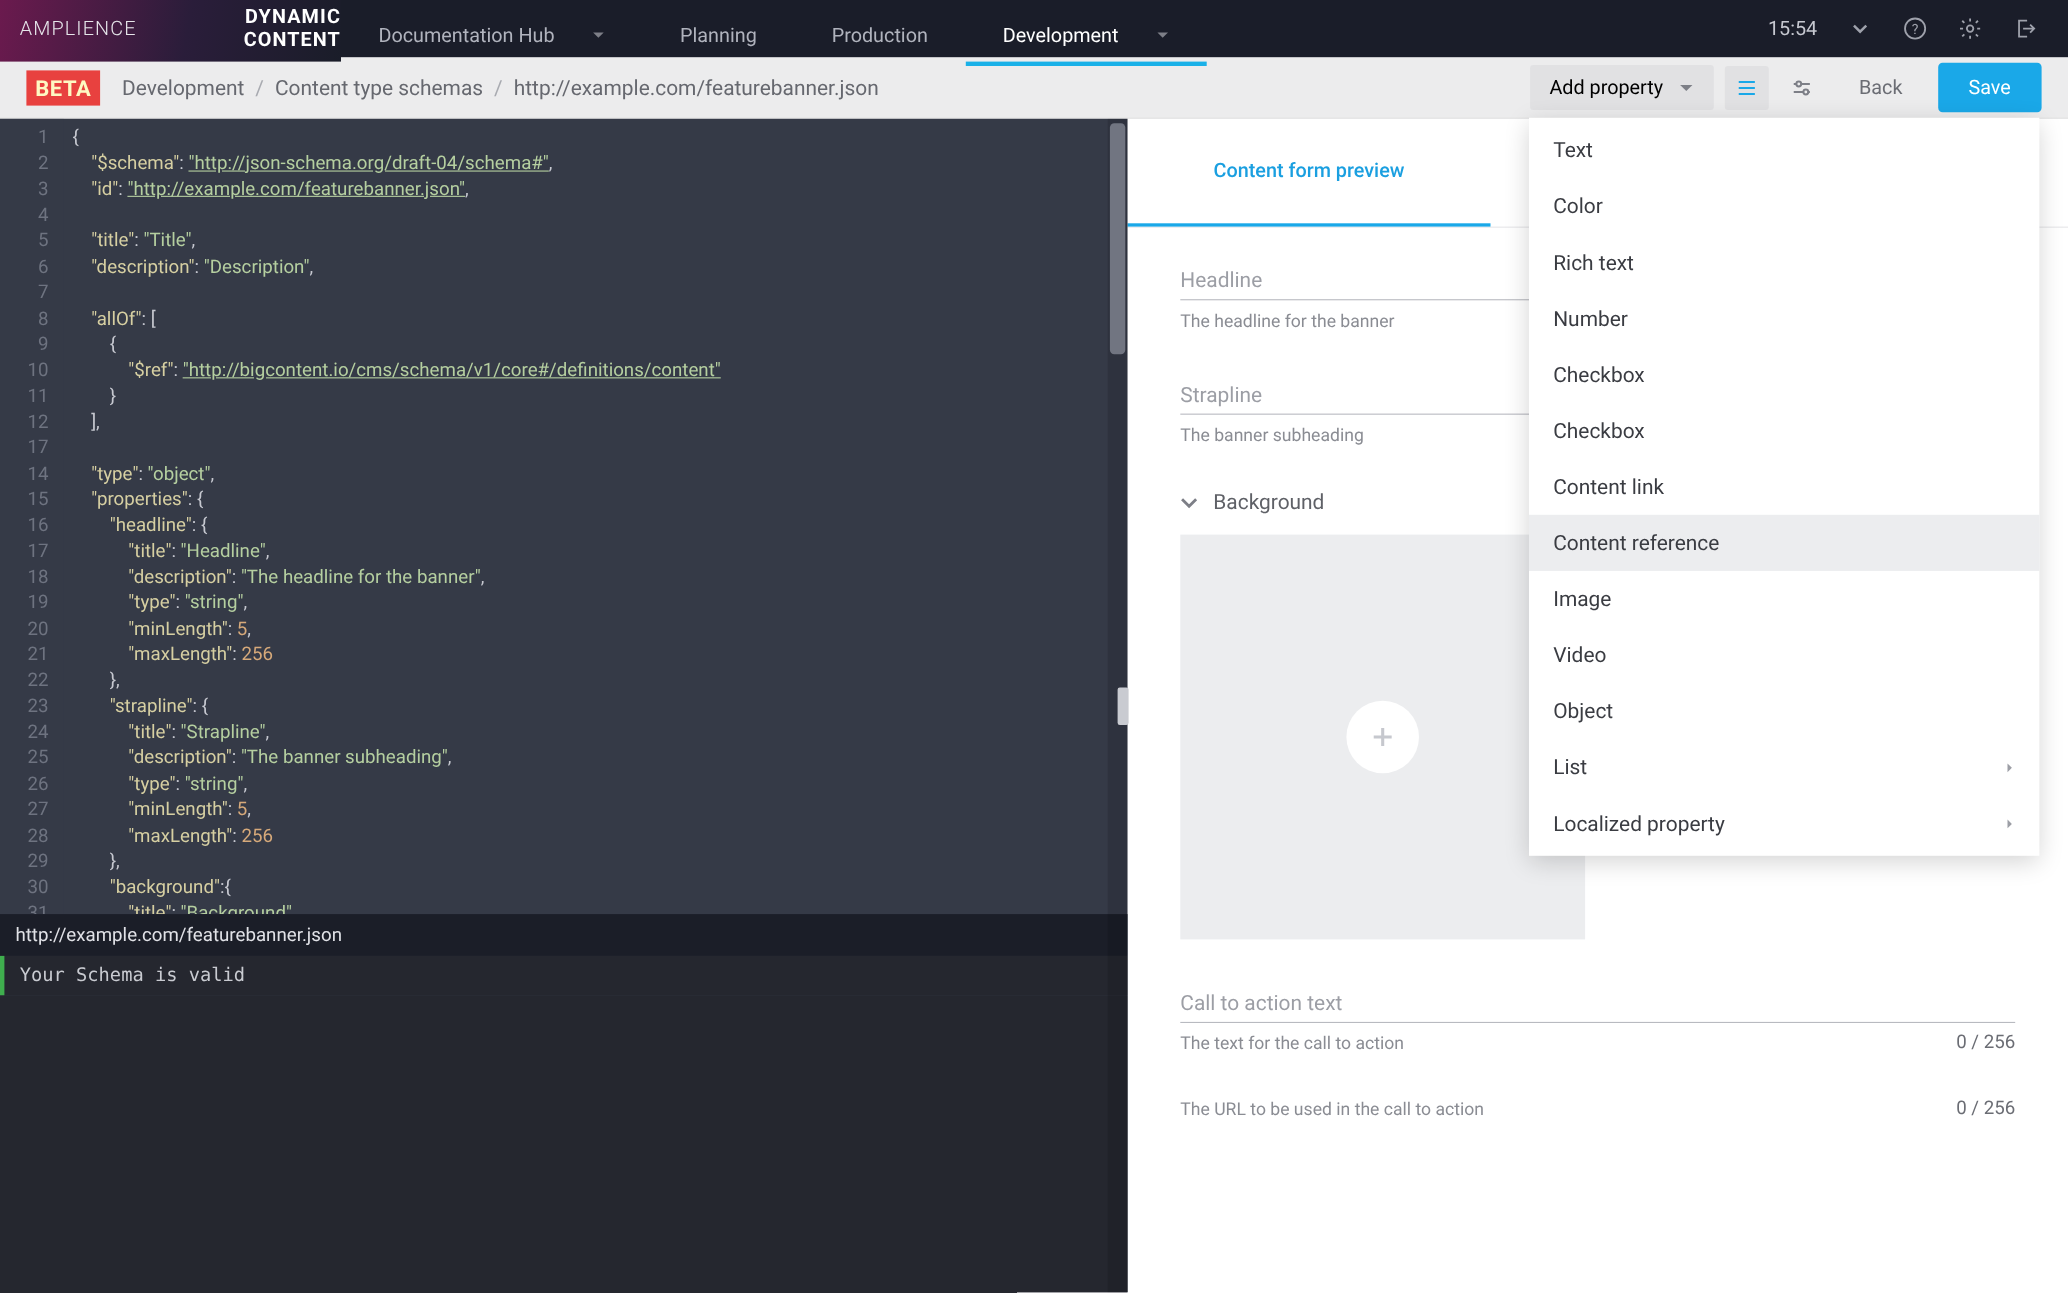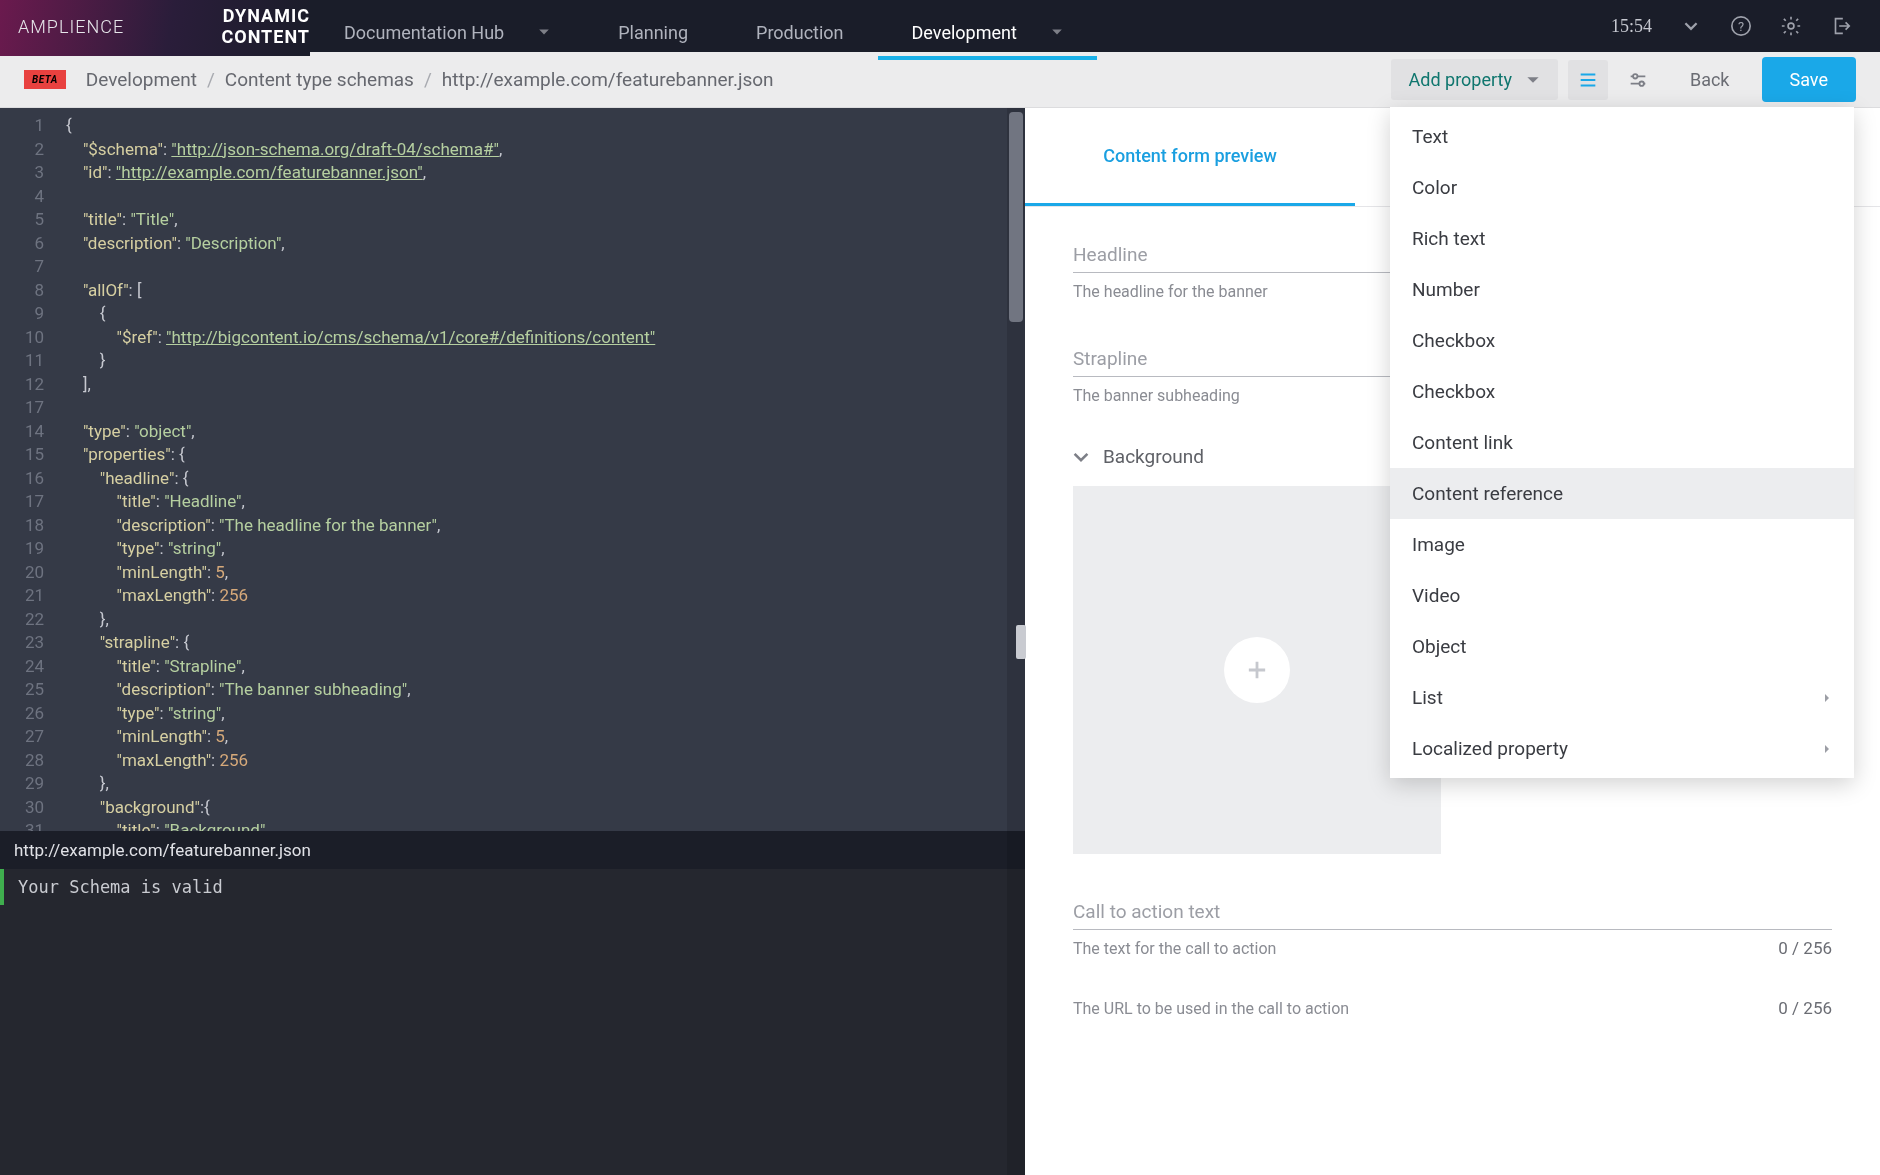--- a/index.html
+++ b/index.html
@@ -8,31 +8,31 @@
 
 .topnav { height:52px; background:#1a1d29; display:flex; align-items:center; color:#c6c8d0; font-size:18px; position:relative; }
 .brand { width:310px; height:60px; display:flex; align-items:center; padding-left:18px; font-size:18px; letter-spacing:1px; background:linear-gradient(100deg,#6b1a4e 0%,#2a1d3a 55%,#1a1d29 100%);text-align:right; }
 .brand .light { font-weight:300; color:#e6e6ea; }
 .brand .bold { font-weight:700; color:#fff; margin-left:6px; }
 .navtabs { display:flex; height:52px; align-items:stretch;margin-top:16px; }
 .navtab { display:flex; align-items:center; padding:0 34px; color:#b0b3bd; font-size:18px; cursor:pointer; border-bottom:4px solid transparent; position:relative; }
 .navtab.active { color:#fff; border-bottom:4px solid #1ab1e8; }
 .navtab .chev { margin-left:34px; font-size:12px; color:#888; }
 .navright { margin-left:auto; display:flex; align-items:center; gap:28px; padding-right:28px; color:#9ea1ab; }
-.navright .time { font-size:18px; color:#c6c8d0;font-family:Liberation Serif, serif; }
+.navright .time { font-size:18px; color:#c6c8d0; }
 .navicon { width:22px; height:22px; display:flex; align-items:center; justify-content:center; color:#9ea1ab; cursor:pointer; }
 
 
 .subbar { height:56px; background:#ececed; display:flex; align-items:center; padding:0 24px 0 24px; border-bottom:1px solid #dcdcde; }
-.beta { background:#e8413f; color:#000000; font-weight:700; font-size:10px; padding:4px 8px; margin-right:20px; letter-spacing:0.5px;font-style:italic; }
+.beta { background:#e8413f; color:#fef9c3; font-weight:700; font-size:20px; padding:4px 8px; margin-right:20px; letter-spacing:0.5px; }
 .crumbs { font-size:19px; color:#7d7f87; display:flex; gap:10px; align-items:center; }
 .crumbs .sep { color:#a8aab0; }
 .crumbs .seg { color:#66686f; }
 .subright { margin-left:auto; display:flex; align-items:center; gap:10px; }
-.addprop { display:flex; align-items:center; gap:14px; background:#e1e1e3; padding:10px 18px; color:#0f766e; font-size:18px; cursor:pointer; border-radius:3px; }
+.addprop { display:flex; align-items:center; gap:14px; background:#e1e1e3; padding:10px 18px; color:#000000; font-size:18px; cursor:pointer; border-radius:3px; }
 .iconbtn { width:40px; height:40px; display:flex; align-items:center; justify-content:center; cursor:pointer; border-radius:3px; }
 .iconbtn.active { background:#e1e1e3; }
 .backbtn { color:#6b6d74; font-size:18px; padding:0 22px; cursor:pointer; }
 .savebtn { background:#1aa8e8; color:#fff; font-size:18px; padding:12px 28px; border-radius:4px; cursor:pointer; }
 
 
 .main { display:flex; height:calc(1175px - 52px - 56px); }
 .editor { width:1025px; background:#353a47; position:relative; display:flex; flex-direction:column; }
 .codewrap { flex:1; display:flex; overflow:hidden; font-family:"SF Mono",Menlo,Consolas,monospace; font-size:17px; line-height:23.5px; }
 .gutter { width:58px; background:#353a47; color:#6e7380; text-align:right; padding:6px 14px 6px 0; user-select:none; }

